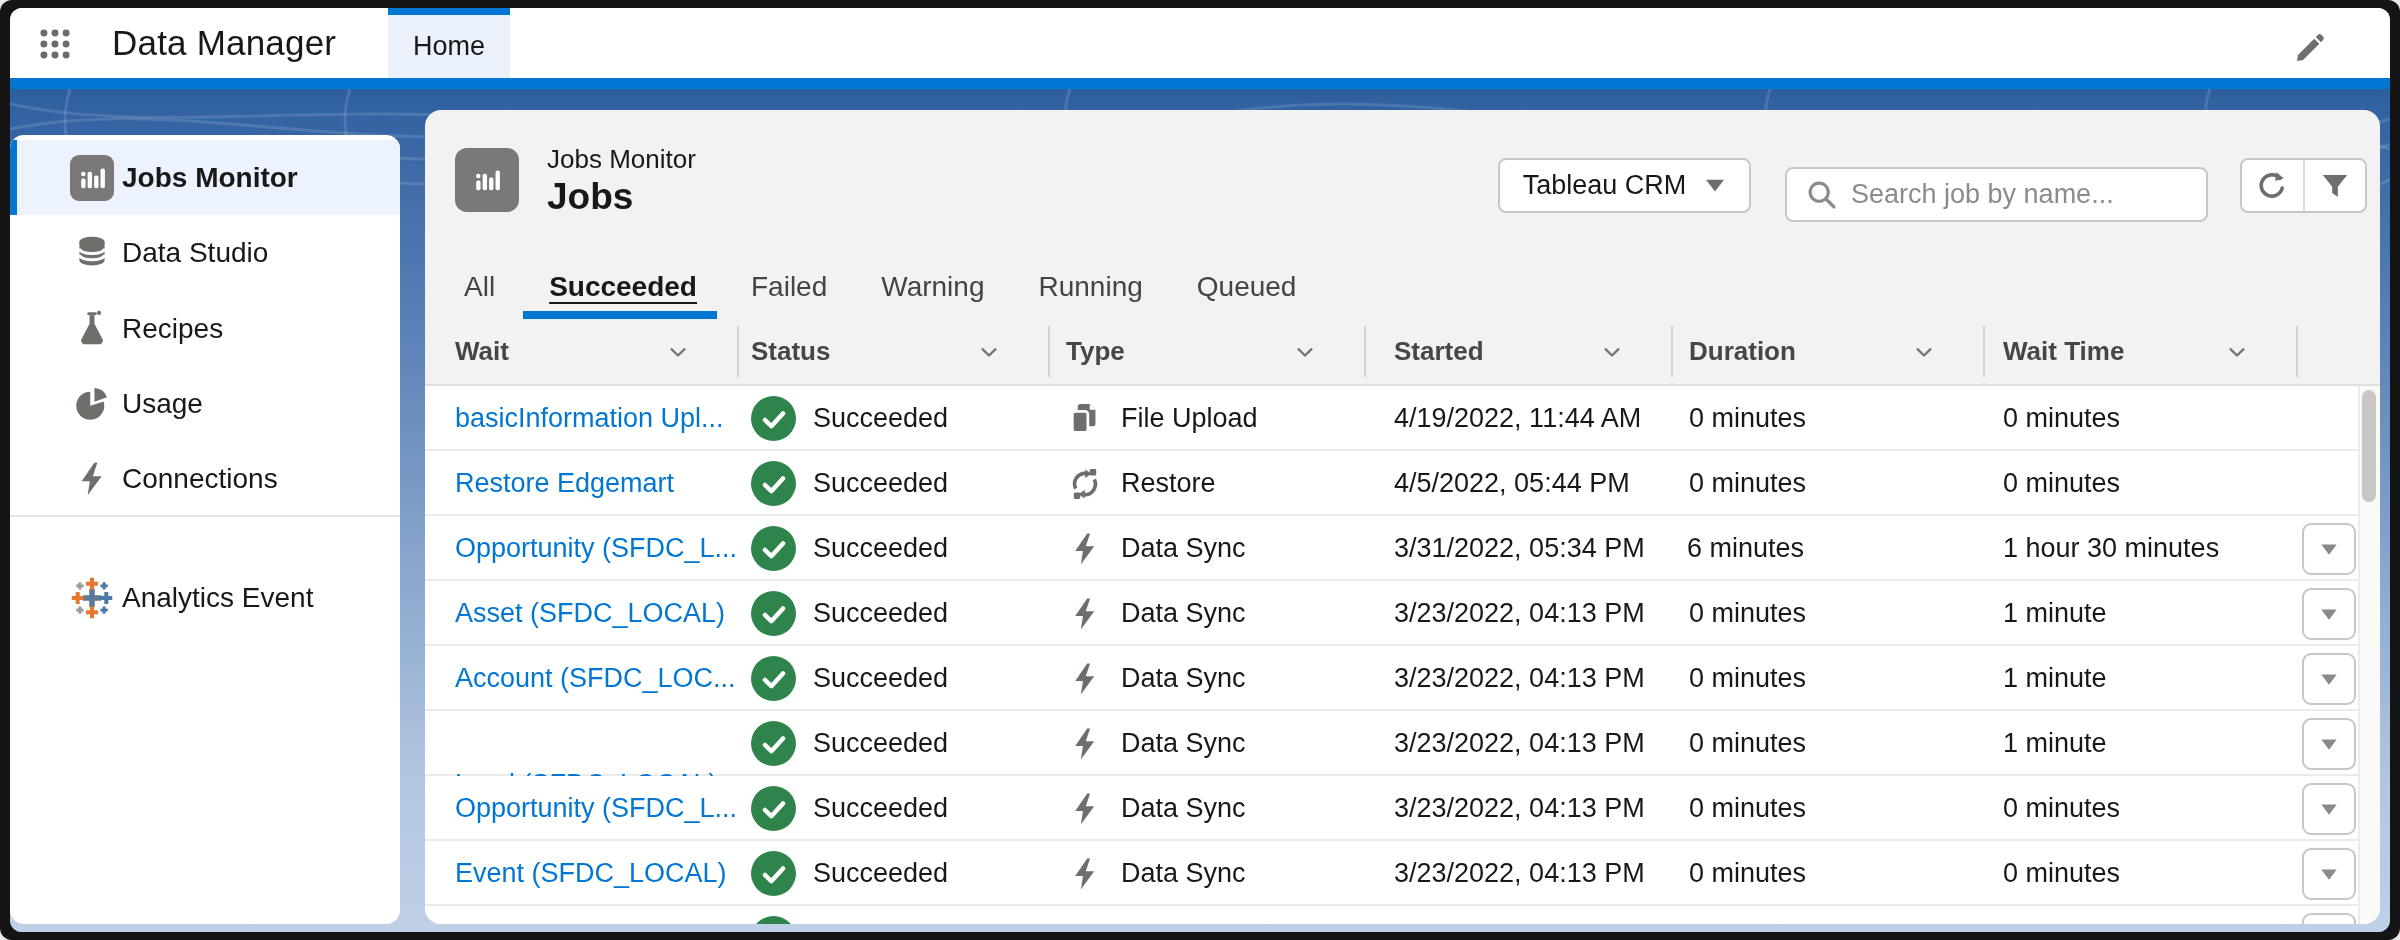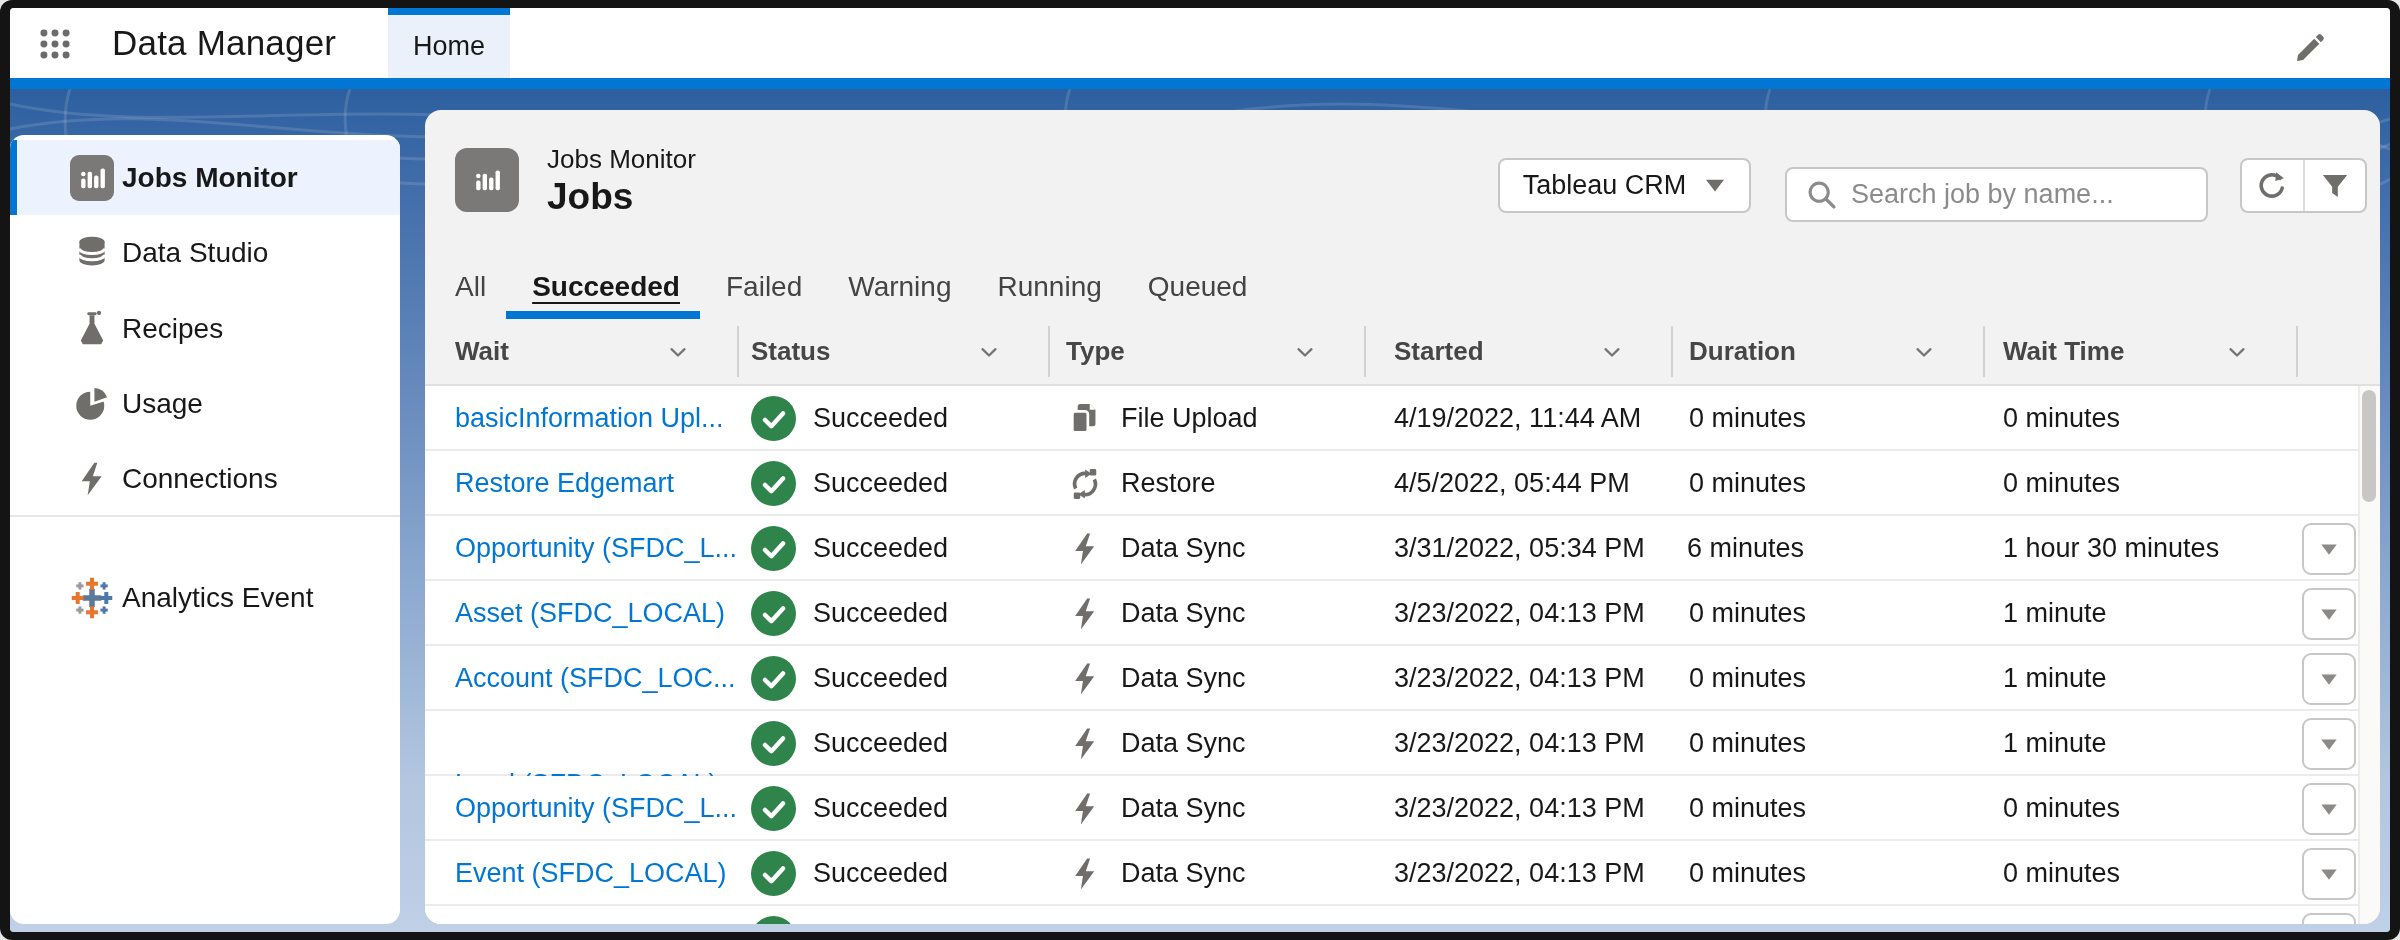--- a/index.html
+++ b/index.html
@@ -1,19 +1,19 @@
 <!DOCTYPE html>
 <html><head>
 <meta charset="utf-8">
 <style>
   * { margin:0; padding:0; box-sizing:border-box; }
   html,body { background:#e8e8e8; }
   body { font-family:"Liberation Sans","DejaVu Sans",sans-serif; }
   .stage { position:relative; width:2400px; height:940px; background:#141414; border-radius:12px; overflow:hidden; }
-  .screen { position:absolute; left:10px; top:8px; right:10px; bottom:8px; background:#7dd3fc; border-radius:4px; overflow:hidden; }
+  .screen { position:absolute; left:10px; top:8px; right:10px; bottom:8px; background:#7dd3fc; border-radius:12px; overflow:hidden; }
 
   
   .app-header { position:absolute; left:0; top:0; right:0; height:70px; background:#fff; z-index:5; }
   .waffle { position:absolute; left:26px; top:17px; width:38px; height:38px; cursor:pointer; }
   .app-title { position:absolute; left:102px; top:0; height:70px; line-height:70px; font-size:35px; color:#181818; letter-spacing:.2px; }
   .home-tab { position:absolute; left:378px; top:0; width:122px; height:70px; background:#eaf1fb; border-top:7px solid #0176d3; display:flex; align-items:center; justify-content:center; font-size:27px; color:#181818; cursor:pointer; }
   .pencil { position:absolute; left:2282px; top:22px; width:36px; height:36px; cursor:pointer; }
 
   .blue-line { position:absolute; left:0; top:70px; right:0; height:11px; background:#0176d3; }
 
@@ -44,21 +44,21 @@
   .env-btn { position:absolute; left:1073px; top:48px; width:253px; height:55px; background:#fff; border:2px solid #c9c7c5; border-radius:8px; display:flex; align-items:center; justify-content:center; gap:18px; font-size:27px; color:#181818; cursor:pointer; }
   .search-box { position:absolute; left:1360px; top:57px; width:423px; height:55px; background:#fff; border:2px solid #c9c7c5; border-radius:8px; display:flex; align-items:center; }
   .search-box svg { margin:0 12px 0 18px; flex:none; }
   .search-box input { border:none; outline:none; flex:1; font-size:27px; color:#181818; font-family:inherit; background:transparent; min-width:0; }
   .search-box input::placeholder { color:#8b8b8b; }
   .icon-btns { position:absolute; left:1815px; top:48px; width:127px; height:55px; background:#fff; border:2px solid #c9c7c5; border-radius:8px; display:flex; }
   .icon-btn { flex:1; display:flex; align-items:center; justify-content:center; cursor:pointer; }
   .icon-btn + .icon-btn { border-left:2px solid #dedddc; }
 
   
-  .tabs { position:absolute; left:3px; top:145px; height:64px; right:0; display:flex; align-items:flex-end; padding-left:27px; }
+  .tabs { position:absolute; left:12px; top:145px; height:64px; right:0; display:flex; align-items:flex-end; padding-left:27px;gap:8px; }
   .tab { position:relative; height:100%; display:flex; align-items:center; margin-right:46px; font-size:28px; color:#444; cursor:pointer; white-space:nowrap; }
   .tab.active { color:#181818; font-weight:bold; text-decoration:underline; text-underline-offset:6px; }
   .tab.active::after { content:""; position:absolute; left:-26px; right:-20px; bottom:0; height:8px; background:#0176d3; }
 
   
   .thead { position:absolute; left:0; top:209px; width:1955px; height:67px; background:#f3f2f2; border-bottom:2px solid #e0e0e0; }
   .hcell { position:absolute; top:0; height:100%; display:flex; align-items:center; font-size:26px; font-weight:bold; color:#464646; cursor:pointer; }
   .hcell .chev { position:absolute; right:46px; top:50%; margin-top:-13px; }
   .hsep { position:absolute; top:7px; bottom:7px; width:2px; background:#d4d2d0; }
 

